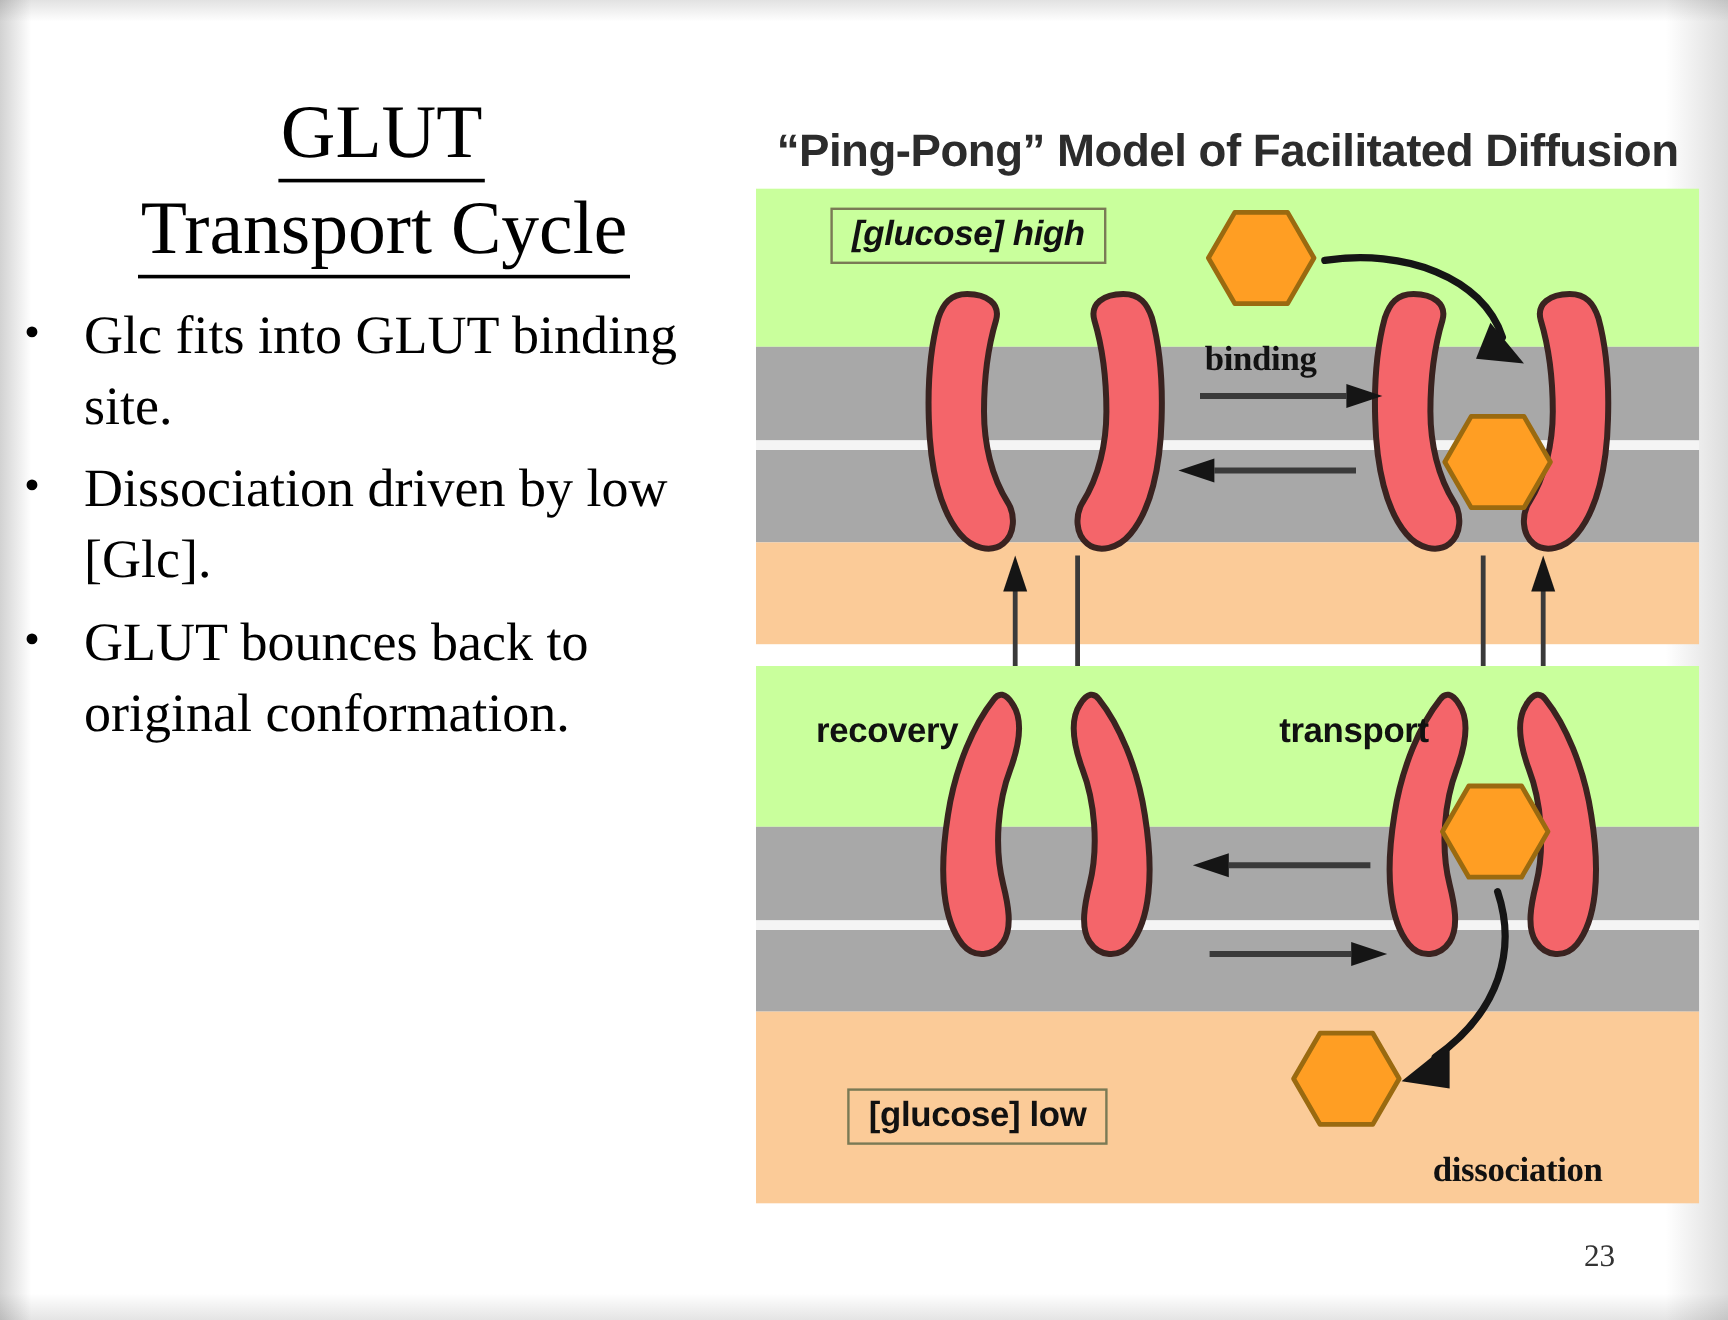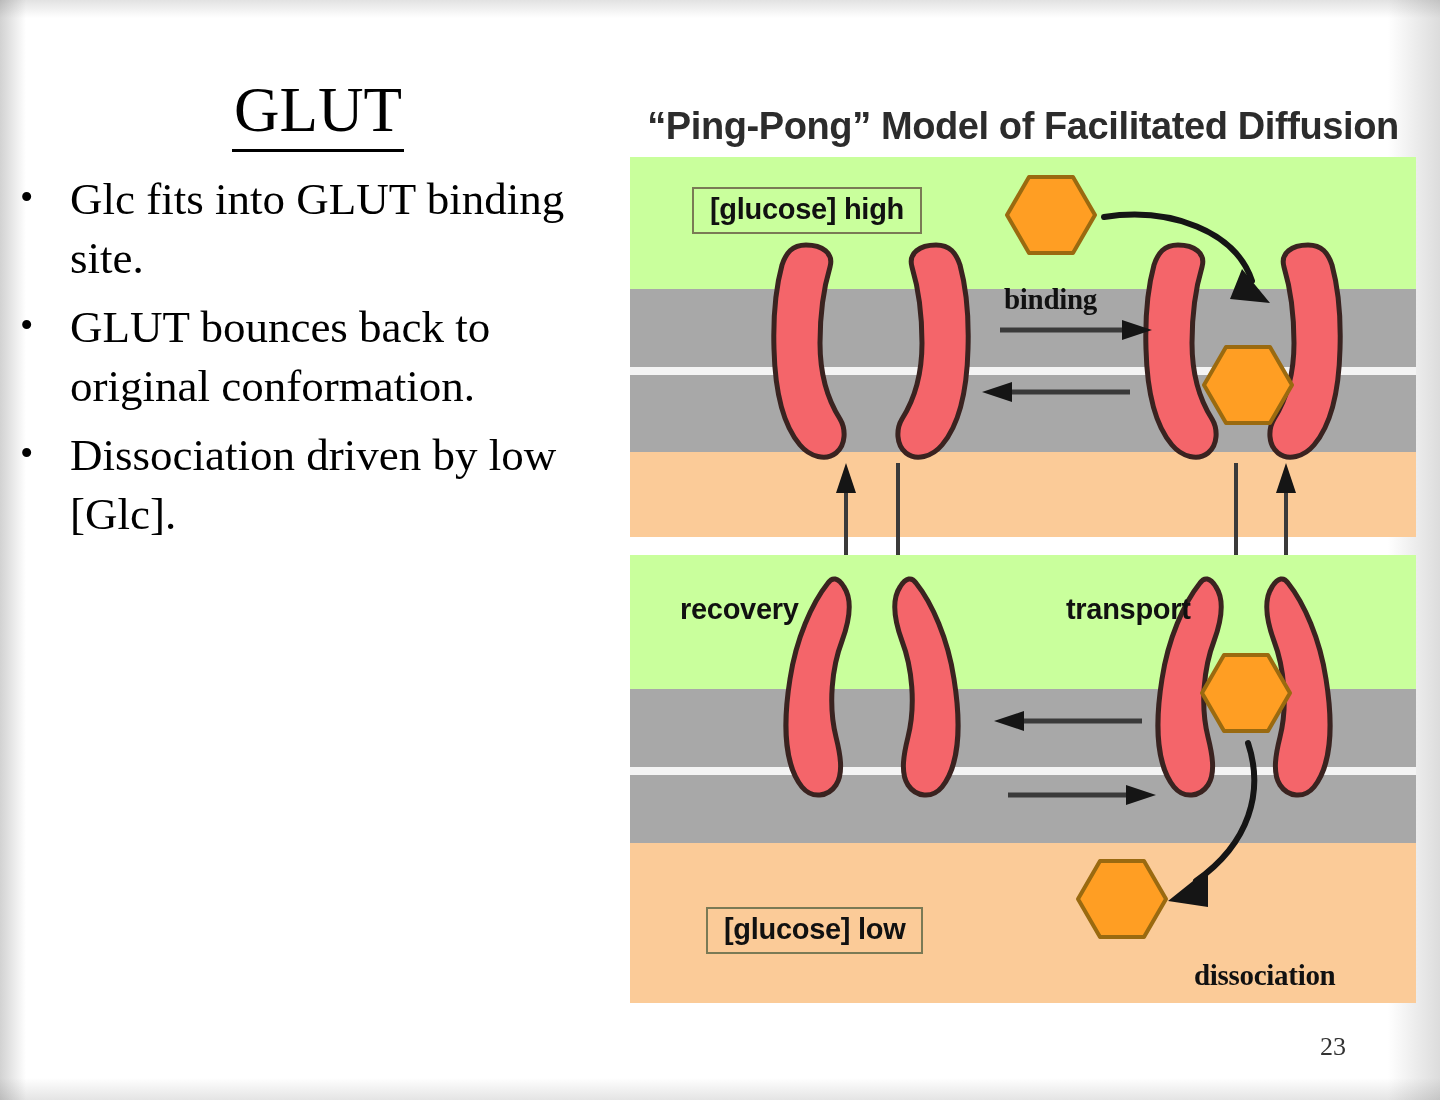--- a/index.html
+++ b/index.html
@@ -159,26 +159,27 @@
 </style>
 </head>
 <body>
 
 <div id="slide">
 
   <div id="text-col">
 
     <div class="slide-title">
       <div class="title-l1"><span class="tline">GLUT</span></div>
+      <div><span class="tline">Transport Cycle</span></div>
     </div>
 
     <ul class="bullets">
       <li>Glc fits into GLUT binding site.</li>
+      <li>Dissociation driven by low [Glc].</li>
       <li>GLUT bounces back to original conformation.</li>
-      <li>Dissociation driven by low [Glc].</li>
     </ul>
   </div>
 
   <div id="diagram">
 
     <div class="diagram-caption">“Ping-Pong” Model of Facilitated Diffusion</div>
 
     <div class="panel" id="panel-top">
       <div class="band band-extracellular" style="top:0px;height:132px;"></div>
       <div class="band band-leaflet" style="top:132px;height:78px;"></div>
@@ -246,21 +247,21 @@
         <g>
           <line x1="370" y1="173" x2="492" y2="173" stroke="#3a3a3a" stroke-width="5"></line>
           <polygon points="492,163 522,173 492,183" fill="#151515"></polygon>
         </g>
         <g>
           <line x1="500" y1="235" x2="382" y2="235" stroke="#3a3a3a" stroke-width="5"></line>
           <polygon points="382,225 352,235 382,245" fill="#151515"></polygon>
         </g>
       </svg>
 
-      <div class="label-box" style="left:62px;top:30px;">[glucose] high</div>
+      <div class="label-box" style="left:62px;top:16px;font-style:italic;">[glucose] high</div>
 
       <div class="flow-label" style="left:374px;top:128px;">binding</div>
     </div>
 
     <svg style="position:absolute;left:0;top:360px;width:786px;height:250px;" viewBox="0 0 786 250">
 
       <g>
         <line x1="216" y1="222" x2="216" y2="34" stroke="#3a3a3a" stroke-width="4"></line>
         <polygon points="206,38 216,8 226,38" fill="#151515"></polygon>
       </g>

